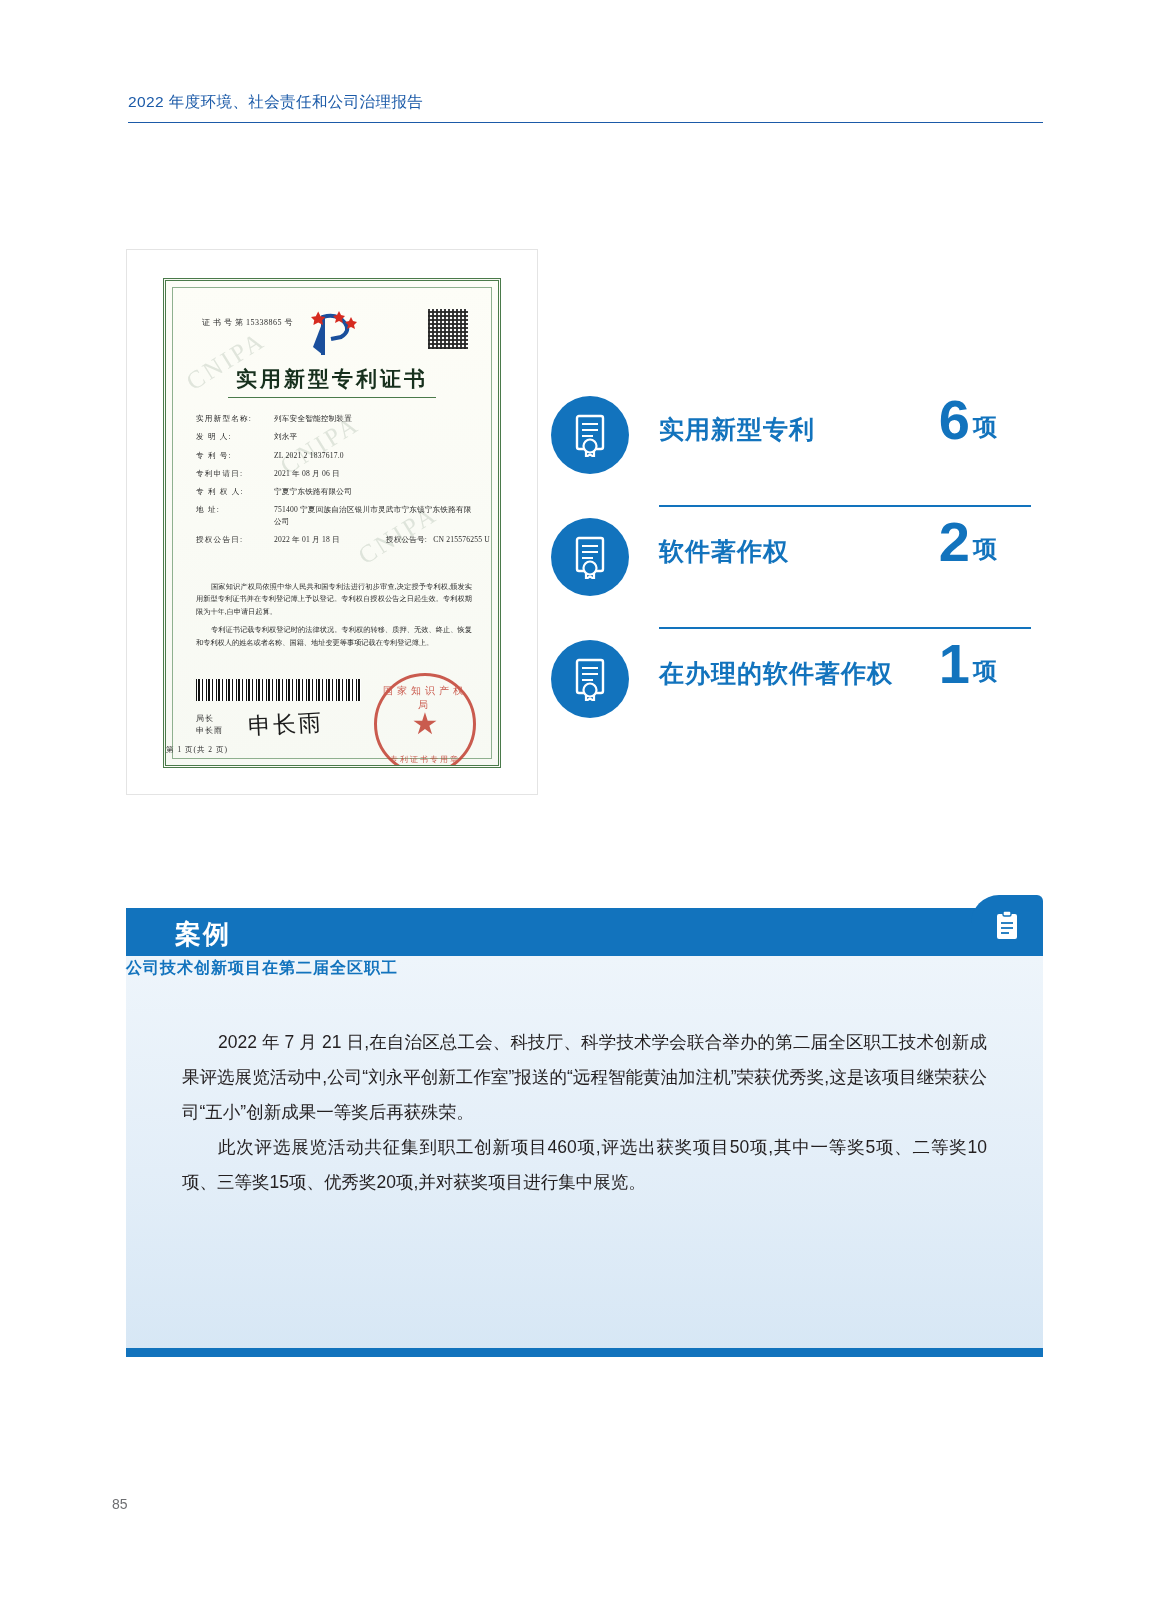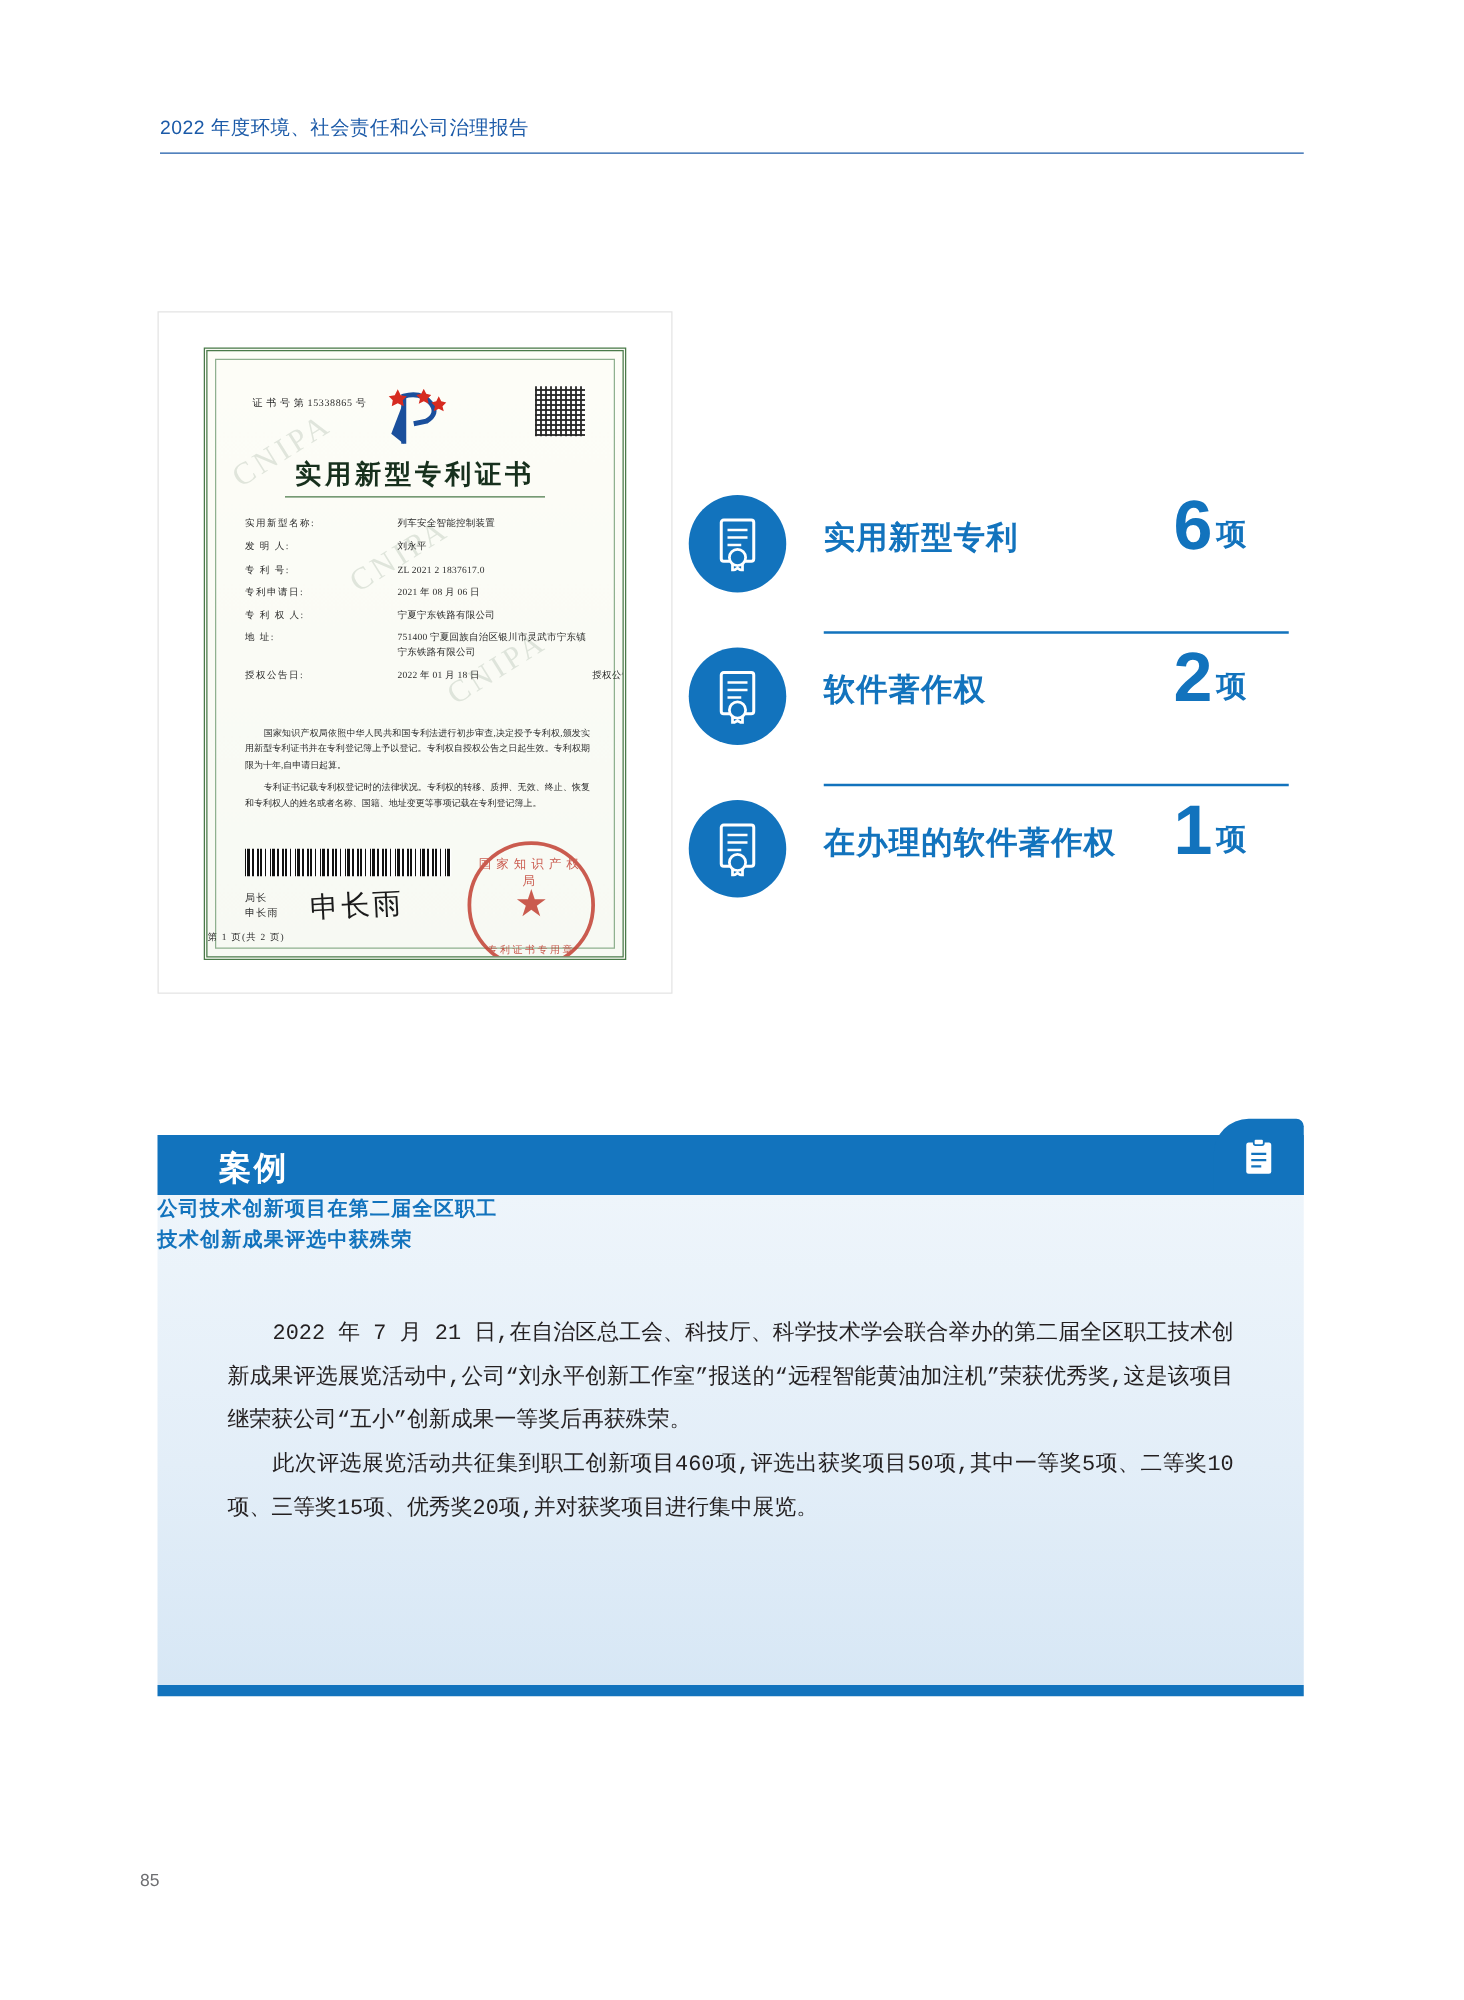--- a/index.html
+++ b/index.html
@@ -132,21 +132,20 @@
     top: 132px;
     font-family: "Liberation Serif", serif;
     font-size: 7.6px;
     line-height: 1.55;
     color: #2b2b2b;
   }
   .cert-fields .row {
     display: flex;
     margin-bottom: 6.5px;
     white-space: nowrap;
-    gap: 44px;
   }
   .cert-fields .lbl {
     width: 78px;
     flex: none;
     letter-spacing: 1.2px;
   }
   .cert-fields .val { letter-spacing: 0.2px; }
   .cert-fields .row.two .val2 { margin-left: 46px; }
   .cert-fields .addr-val {
     white-space: normal;
@@ -302,21 +301,20 @@
     background: #1273bd;
   }
 
   
   .case-box {
     position: absolute;
     left: 126px;
     top: 908px;
     width: 917px;
     height: 449px;
-    font-family: Liberation Mono, monospace;
   }
   .case-header {
     position: absolute;
     left: 0;
     top: 0;
     width: 917px;
     height: 48px;
     background: #1273bd;
   }
   .case-header .case-title {
@@ -531,20 +529,19 @@
       <rect x="5" y="4" width="20" height="25" rx="2" fill="#ffffff"></rect>
       <rect x="11" y="1" width="8" height="5" rx="1.5" fill="#ffffff" stroke="#1273bd" stroke-width="1.4"></rect>
       <line x1="9" y1="13" x2="21" y2="13" stroke="#1273bd" stroke-width="1.8"></line>
       <line x1="9" y1="18" x2="21" y2="18" stroke="#1273bd" stroke-width="1.8"></line>
       <line x1="9" y1="23" x2="17" y2="23" stroke="#1273bd" stroke-width="1.8"></line>
     </svg>
   </div>
   <div class="case-body">
     <h2 class="case-heading">
       <span>公司技术创新项目在第二届全区职工</span><br>
-      <span>技术创新成果评选中获殊荣</span>
     </h2>
     <p class="case-para first">2022 年 7 月 21 日,在自治区总工会、科技厅、科学技术学会联合举办的第二届全区职工技术创新成果评选展览活动中,公司“刘永平创新工作室”报送的“远程智能黄油加注机”荣获优秀奖,这是该项目继荣获公司“五小”创新成果一等奖后再获殊荣。</p>
     <p class="case-para">此次评选展览活动共征集到职工创新项目460项,评选出获奖项目50项,其中一等奖5项、二等奖10项、三等奖15项、优秀奖20项,并对获奖项目进行集中展览。</p>
   </div>
 </div>
 
 <div class="page-number">85</div>
 
 </body></html>

